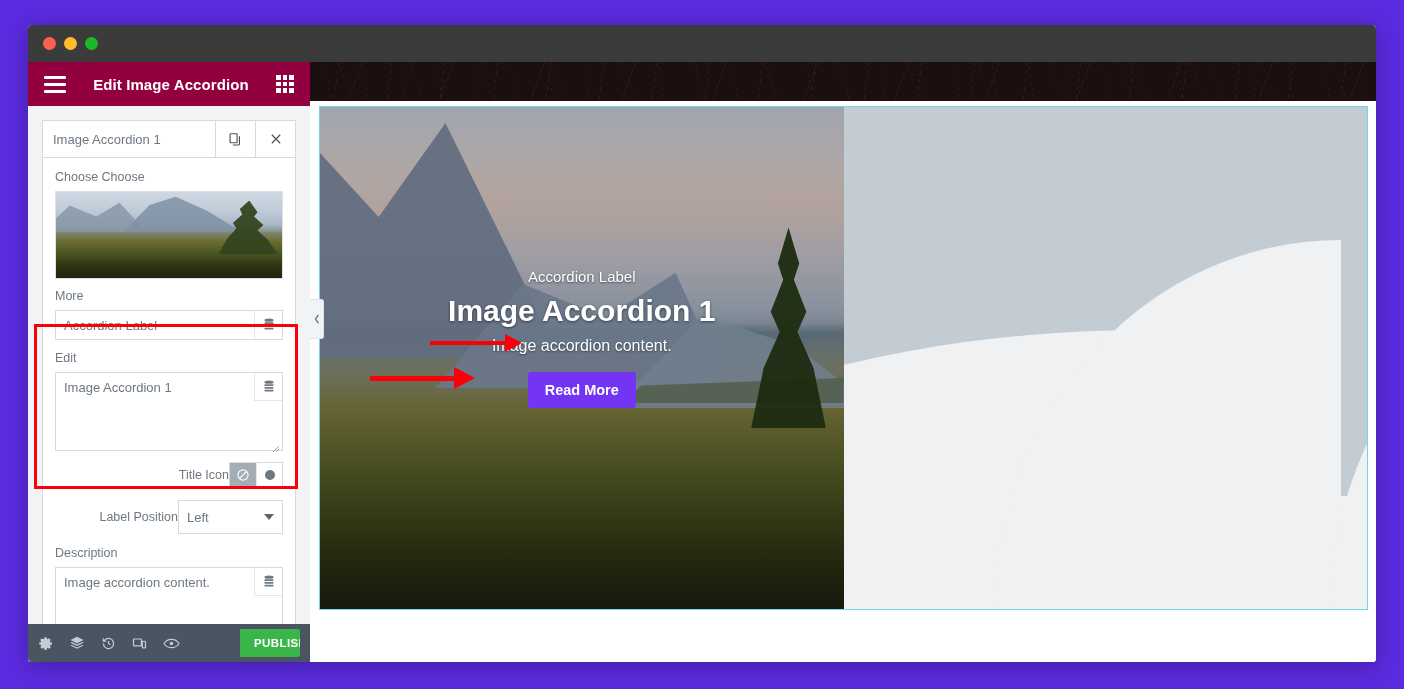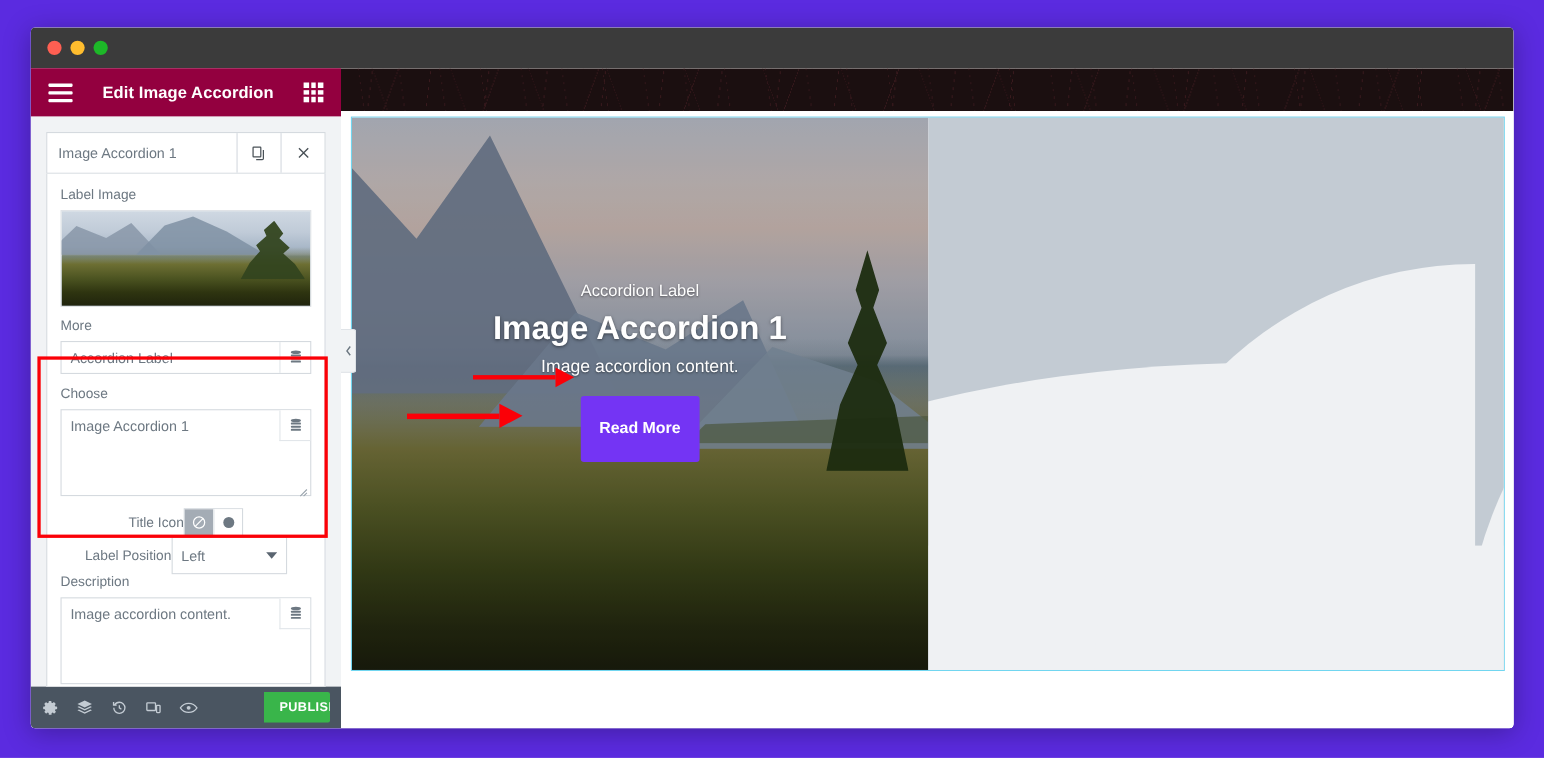--- a/index.html
+++ b/index.html
@@ -207,21 +207,22 @@
     position: absolute;
     left: 6px; top: 218px;
     width: 264px; height: 165px;
     border: 3px solid #fb0007;
     z-index: 6;
     pointer-events: none;
   }
 
   .row {
     display: flex; align-items: center;
-    justify-content: center;
+    justify-content: flex-end;
+    margin-bottom: 12px;
   }
   .row .field-label { margin-bottom: 0; }
 
   .choices { display: flex; border: 1px solid #d5dadf; height: 26px; }
   .choice {
     width: 26px;
     display: flex; align-items: center; justify-content: center;
     background: #fff; cursor: pointer;
     color: #6d7882;
   }
@@ -406,21 +407,21 @@
     font-size: 16px;
     margin-bottom: 17px;
     text-shadow: 0 1px 2px rgba(0,0,0,.5);
   }
   .read-more {
     display: inline-block;
     background: #7434f4;
     color: #fff;
     font-size: 14.5px;
     font-weight: bold;
-    padding: 22px 17px;
+    padding: 10px 17px;
     border-radius: 3px;
     cursor: pointer;
   }
 
   
   .arrow-ann { position: absolute; z-index: 8; height: 0; }
   .arrow-ann .shaft { position: absolute; left: 0; top: -2px; height: 4px; background: #fb0007; }
   .arrow-ann .head {
     position: absolute; top: -9px;
     width: 0; height: 0;
@@ -499,41 +500,41 @@
           </span>
           <span class="repeater-btn">
             <svg width="14" height="14" viewBox="0 0 16 16" stroke="#495157" stroke-width="1.4">
               <path d="M3.2 3.2 L12.8 12.8 M12.8 3.2 L3.2 12.8"></path>
             </svg>
           </span>
         </div>
 
         <div class="fields">
 
-          <div class="field-label">Label Image</div>
+          <div class="field-label">Choose Choose</div>
           <div class="thumb">
             <span class="mtn m1"></span>
             <span class="mtn m2"></span>
             <span class="tree"></span>
           </div>
 
           <div class="field-label">More</div>
           <div class="input-wrap">
             <input type="text" value="Accordion Label" style="">
             <span class="tag-btn">
               <svg width="12" height="14" viewBox="0 0 12 14" fill="#6d7882">
                 <ellipse cx="6" cy="2.2" rx="4.6" ry="1.6"></ellipse>
                 <rect x="1.4" y="4.2" width="9.2" height="1.8" rx=".8"></rect>
                 <rect x="1.4" y="7.0" width="9.2" height="1.8" rx=".8"></rect>
                 <rect x="1.4" y="9.8" width="9.2" height="1.8" rx=".8"></rect>
               </svg>
             </span>
           </div>
 
-          <div class="field-label">Choose</div>
+          <div class="field-label">Edit</div>
           <div class="textarea-wrap tall">
             <textarea style="">Image Accordion 1</textarea>
             <span class="tag-btn">
               <svg width="12" height="14" viewBox="0 0 12 14" fill="#6d7882">
                 <ellipse cx="6" cy="2.2" rx="4.6" ry="1.6"></ellipse>
                 <rect x="1.4" y="4.2" width="9.2" height="1.8" rx=".8"></rect>
                 <rect x="1.4" y="7.0" width="9.2" height="1.8" rx=".8"></rect>
                 <rect x="1.4" y="9.8" width="9.2" height="1.8" rx=".8"></rect>
               </svg>
             </span>

